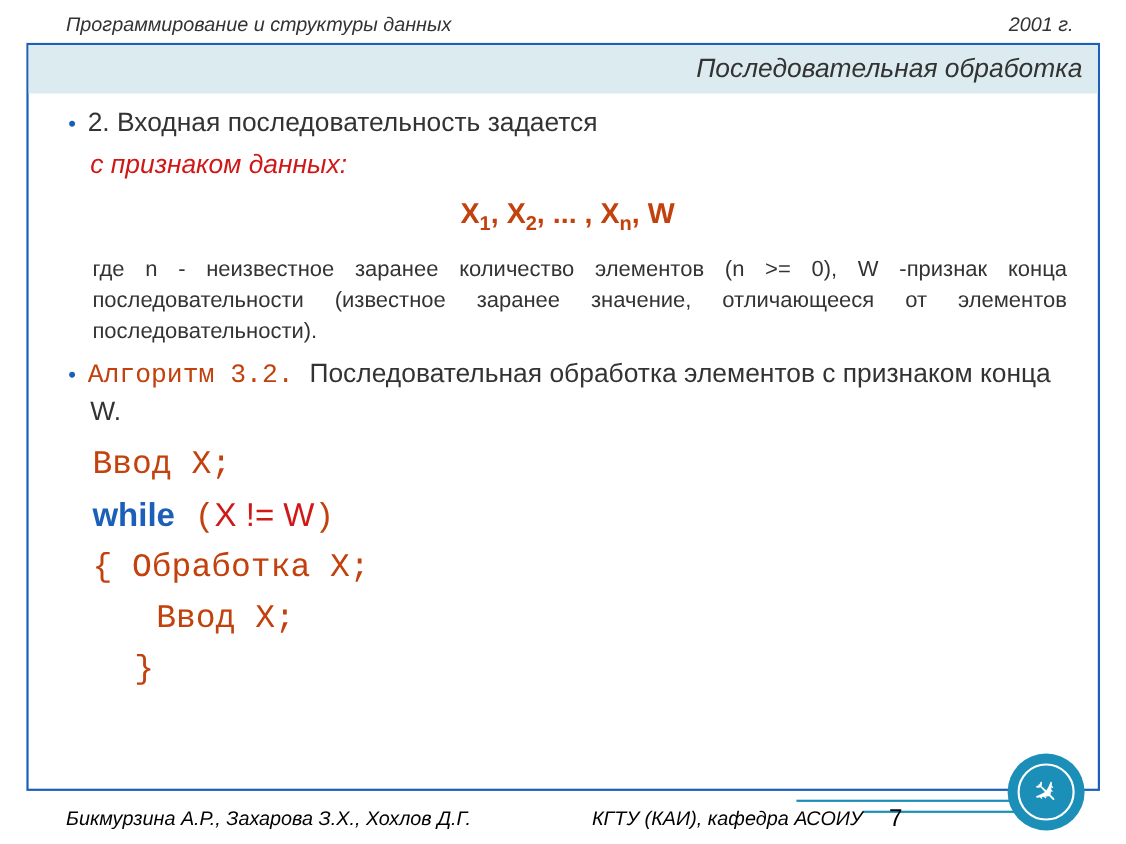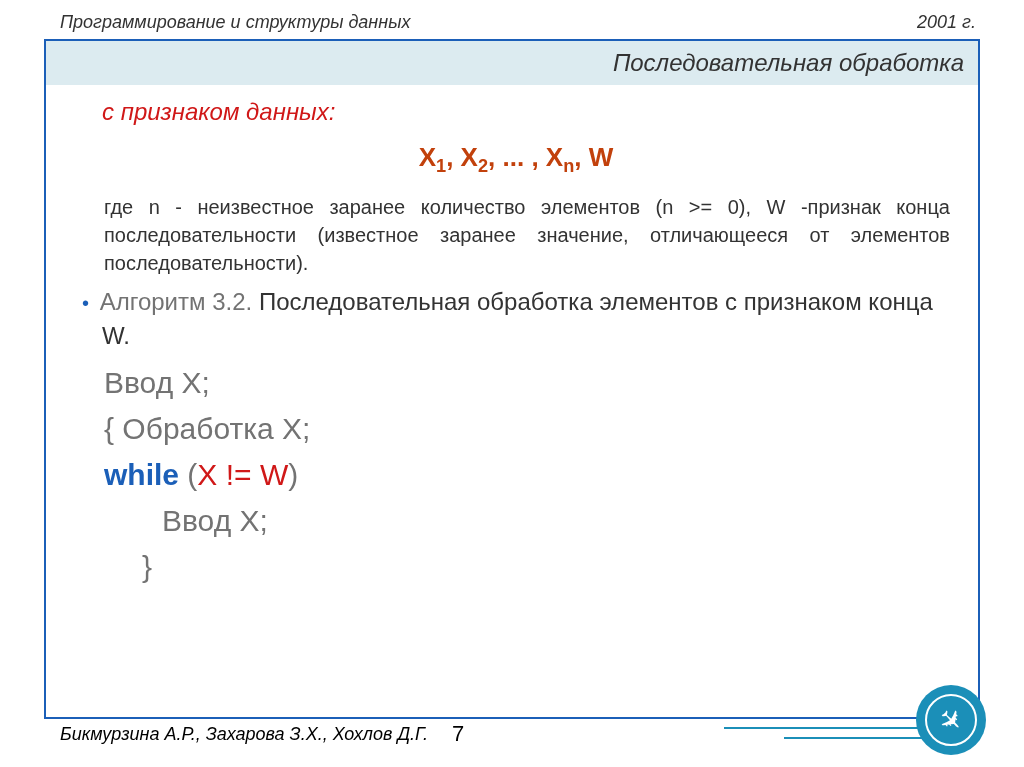--- a/index.html
+++ b/index.html
@@ -19,21 +19,21 @@
       display: flex;
       justify-content: space-between;
       padding: 12px 48px 6px 60px;
       font-style: italic;
       font-size: 18px;
       color: #333;
       gap: 28px;
     }
     .slide-border {
       border: 2px solid #1b5fb8;
-      margin: 0 44px;
+      margin: 0 24px;
       height: 680px;
       position: relative;
     }
     .title-bar {
       background: #dcebf0;
       padding: 8px 14px;
       text-align: right;
       font-style: italic;
       font-size: 24px;
       color: #333;
@@ -73,36 +73,37 @@
       font-size: 0.7em;
       vertical-align: sub;
     }
     .justify-block {
       text-align: justify;
       margin-bottom: 8px;
       padding-left: 22px;
       font-size: 20px;
     }
     .algo-line {
-      color: #737373;
+      color: #c2410c;
+      font-family: Liberation Mono, monospace;
     }
     .code-block {
       font-size: 30px;
       padding-left: 22px;
       margin-top: 10px;
     }
     .code-line {
       margin-bottom: 4px;
     }
     .red-text {
       color: #d01818;
     }
     .footer {
       position: absolute;
-      bottom: 20px;
+      bottom: 10px;
       left: 0;
       right: 0;
       display: flex;
       align-items: center;
       padding: 0 48px 0 60px;
       font-style: italic;
       font-size: 18px;
     }
     .footer-left {
       flex: 0 0 auto;
@@ -171,57 +172,62 @@
 
 <div class="header-top">
   <span>Программирование и структуры данных</span>
   <span>2001 г.</span>
 </div>
 
 <div class="slide-border">
   <div class="title-bar">Последовательная обработка</div>
 
   <div class="content">
+    <div class="bullet-line">
+      <span class="bullet">•</span>
+      <span>2. </span><span>Входная последовательность задается</span>
+    </div>
     <div class="bullet-line" style="padding-left:40px;">
       <span class="red-italic">с признаком данных:</span>
     </div>
 
     <div class="sequence-line">
       <span>X</span><span class="sub">1</span>,
       <span>X</span><span class="sub">2</span><span>, ... , </span><span>X</span><span class="sub">n</span><span>, W</span>
     </div>
 
     <div class="justify-block">где n - неизвестное заранее количество элементов (n &gt;= 0), W -признак конца последовательности (известное заранее значение, отличающееся от элементов последовательности).</div>
 
     <div class="bullet-line">
       <span class="bullet">•</span>
       <span class="algo-line">Алгоритм 3.2. </span><span>Последовательная обработка элементов с признаком конца W.</span>
     </div>
 
     <div class="code-block">
       <div class="code-line algo-line">Ввод X;</div>
+      <div class="code-line">
+        <span class="blue-bold">while</span><span class="algo-line"> (</span><span class="red-text">X != W</span><span class="algo-line">)</span>
+      </div>
       <div class="code-line algo-line" style="padding-left:0;">
         <span>{  </span><span>Обработка X;</span>
-      </div>
-      <div class="code-line">
-        <span class="blue-bold">while</span><span class="algo-line"> (</span><span class="red-text">X != W</span><span class="algo-line">)</span>
       </div>
       <div class="code-line algo-line" style="padding-left:58px;">Ввод X;</div>
       <div class="code-line algo-line" style="padding-left:38px;">}</div>
     </div>
   </div>
 </div>
 
 <div class="logo-line"></div>
 <div class="logo-line2"></div>
 
 <div class="logo-wrap">
   <div class="logo-outer">
     <div class="logo-inner">
       <span class="plane">✈</span>
     </div>
   </div>
 </div>
 
 <div class="footer">
   <span class="footer-left">Бикмурзина А.Р., Захарова З.Х., Хохлов Д.Г.</span>
+  <span class="footer-center">КГТУ (КАИ), кафедра АСОИУ</span>
   <span class="footer-right">7</span>
 </div>
 
 </body></html>

